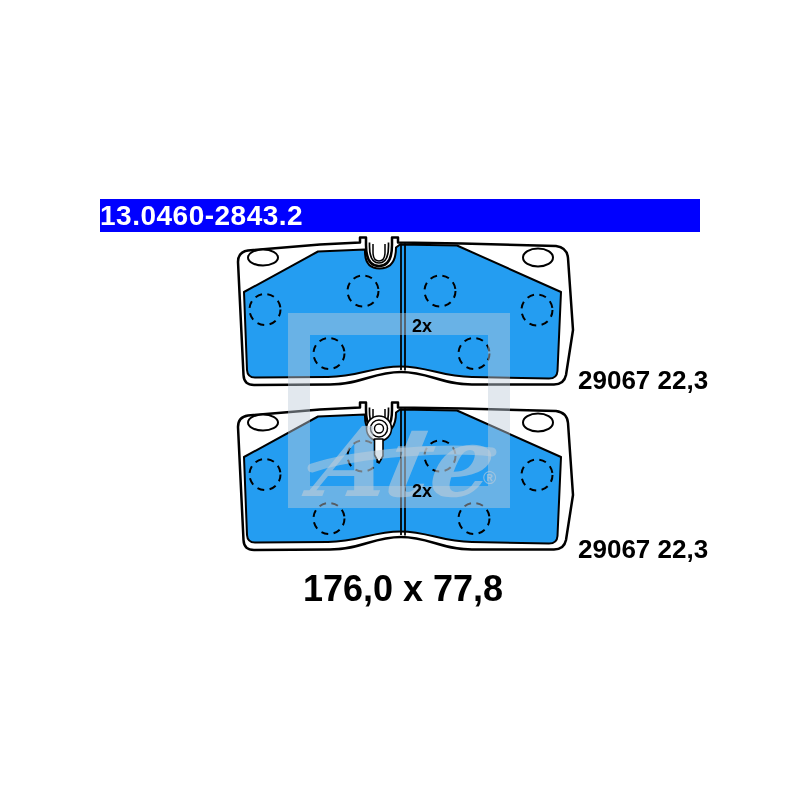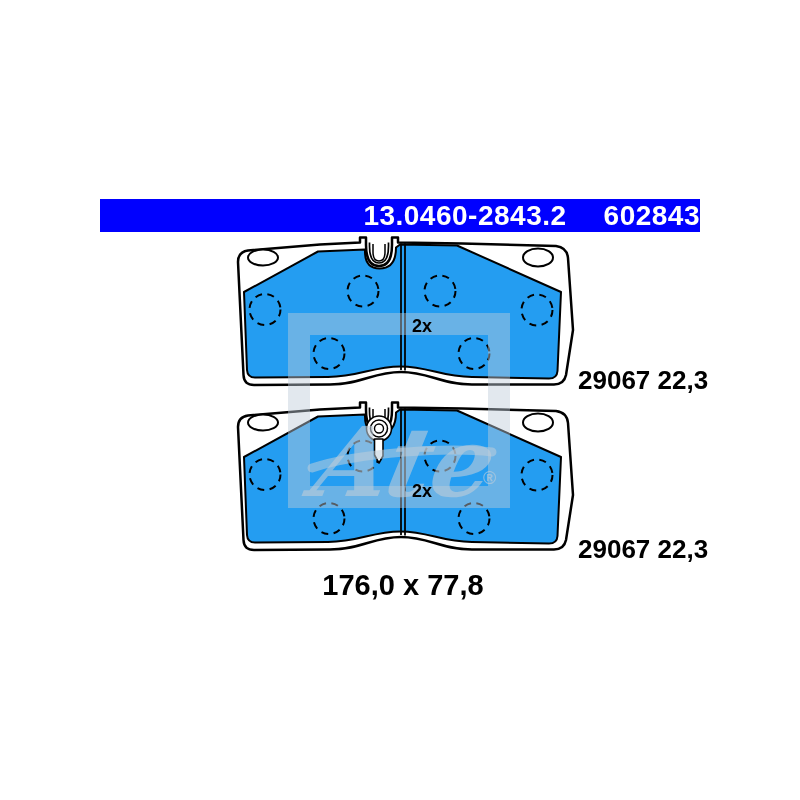--- a/index.html
+++ b/index.html
@@ -3,41 +3,40 @@
 <meta charset="utf-8">
 <style>
   html,body{margin:0;padding:0;}
   body{
     width:800px;height:800px;position:relative;background:#ffffff;
     font-family:"Liberation Sans", sans-serif;overflow:hidden;
   }
   .header-bar{
     position:absolute;left:100px;top:199px;width:600px;height:33px;
     background:var(--header-bar,#0000FF);
-    display:flex;align-items:center;justify-content:flex-end;gap:37px;
+    display:flex;align-items:center;justify-content:space-between;gap:37px;
   }
   .header-bar span{
     color:var(--header-text,#fff);font-size:28px;font-weight:bold;
     letter-spacing:0.5px;line-height:1;
   }
   .diagram-svg{position:absolute;left:0;top:0;width:800px;height:800px;}
   .overlay-label{
     position:absolute;color:var(--label-text,#000);font-weight:bold;line-height:1;
     white-space:nowrap;
   }
   .qty-label{font-size:18px;}
   .wva-label{font-size:26px;}
-  .dims-label{font-size:29px;transform:translateX(-50%);}
+  .dims-label{font-size:36px;transform:translateX(-50%);}
 </style>
 </head>
 <body>
 
 <div class="header-bar">
   <span>13.0460-2843.2</span>
-  <span>602843</span>
 </div>
 
 <svg class="diagram-svg" viewBox="0 0 800 800">
   <defs>
     <g id="pad-shape">
 
       <path d="M 360,242.5 L 360,237.5 L 366,237.5 L 366,245
            C 366,259 370,266 379,266 C 388,266 392,259 392,245
            L 392,237.5 L 398,237.5 L 398,242.5
            L 462,243.5 L 556,246 Q 567,247.5 568,258

